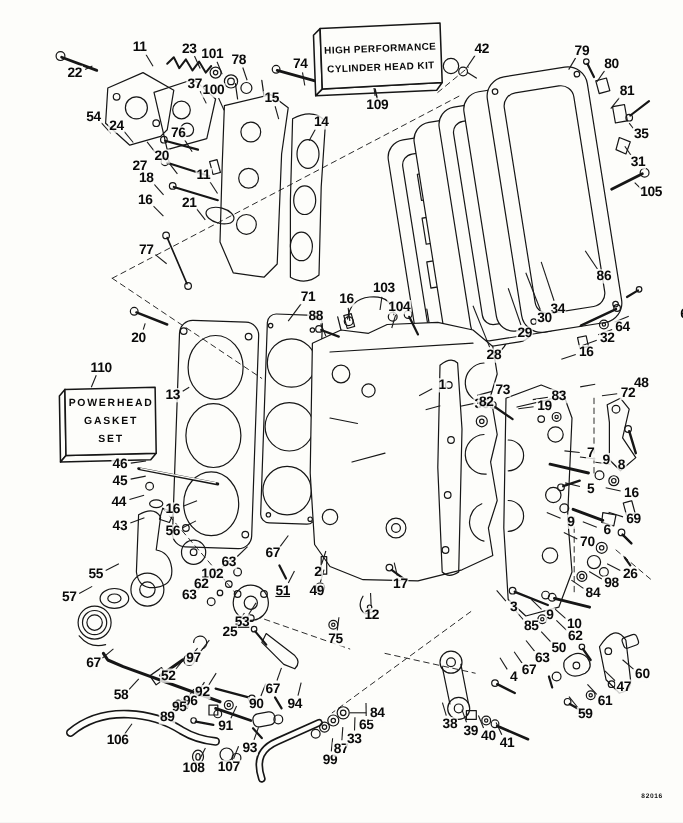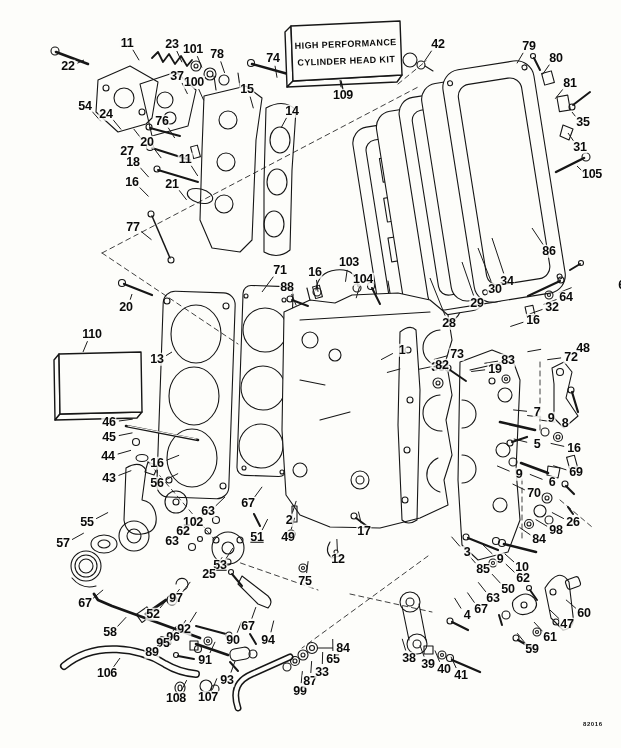--- a/index.html
+++ b/index.html
@@ -605,15 +605,20 @@
       <div class="callout" style="left: 428px; top: 664px;">39</div>
       <div class="callout" style="left: 444px; top: 669px;">40</div>
       <div class="callout" style="left: 461px; top: 675px;">41</div>
     </div>
 
   <div class="box-text" id="kit-text">
     <span>HIGH PERFORMANCE</span>
     <span>CYLINDER HEAD KIT</span>
   </div>
 
+  <div class="box-text" id="gasket-text">
+    <span>POWERHEAD</span>
+    <span>GASKET</span>
+    <span>SET</span>
+  </div>
 
   <div class="drawing-number">82016</div>
 </div>
 
 </body></html>

